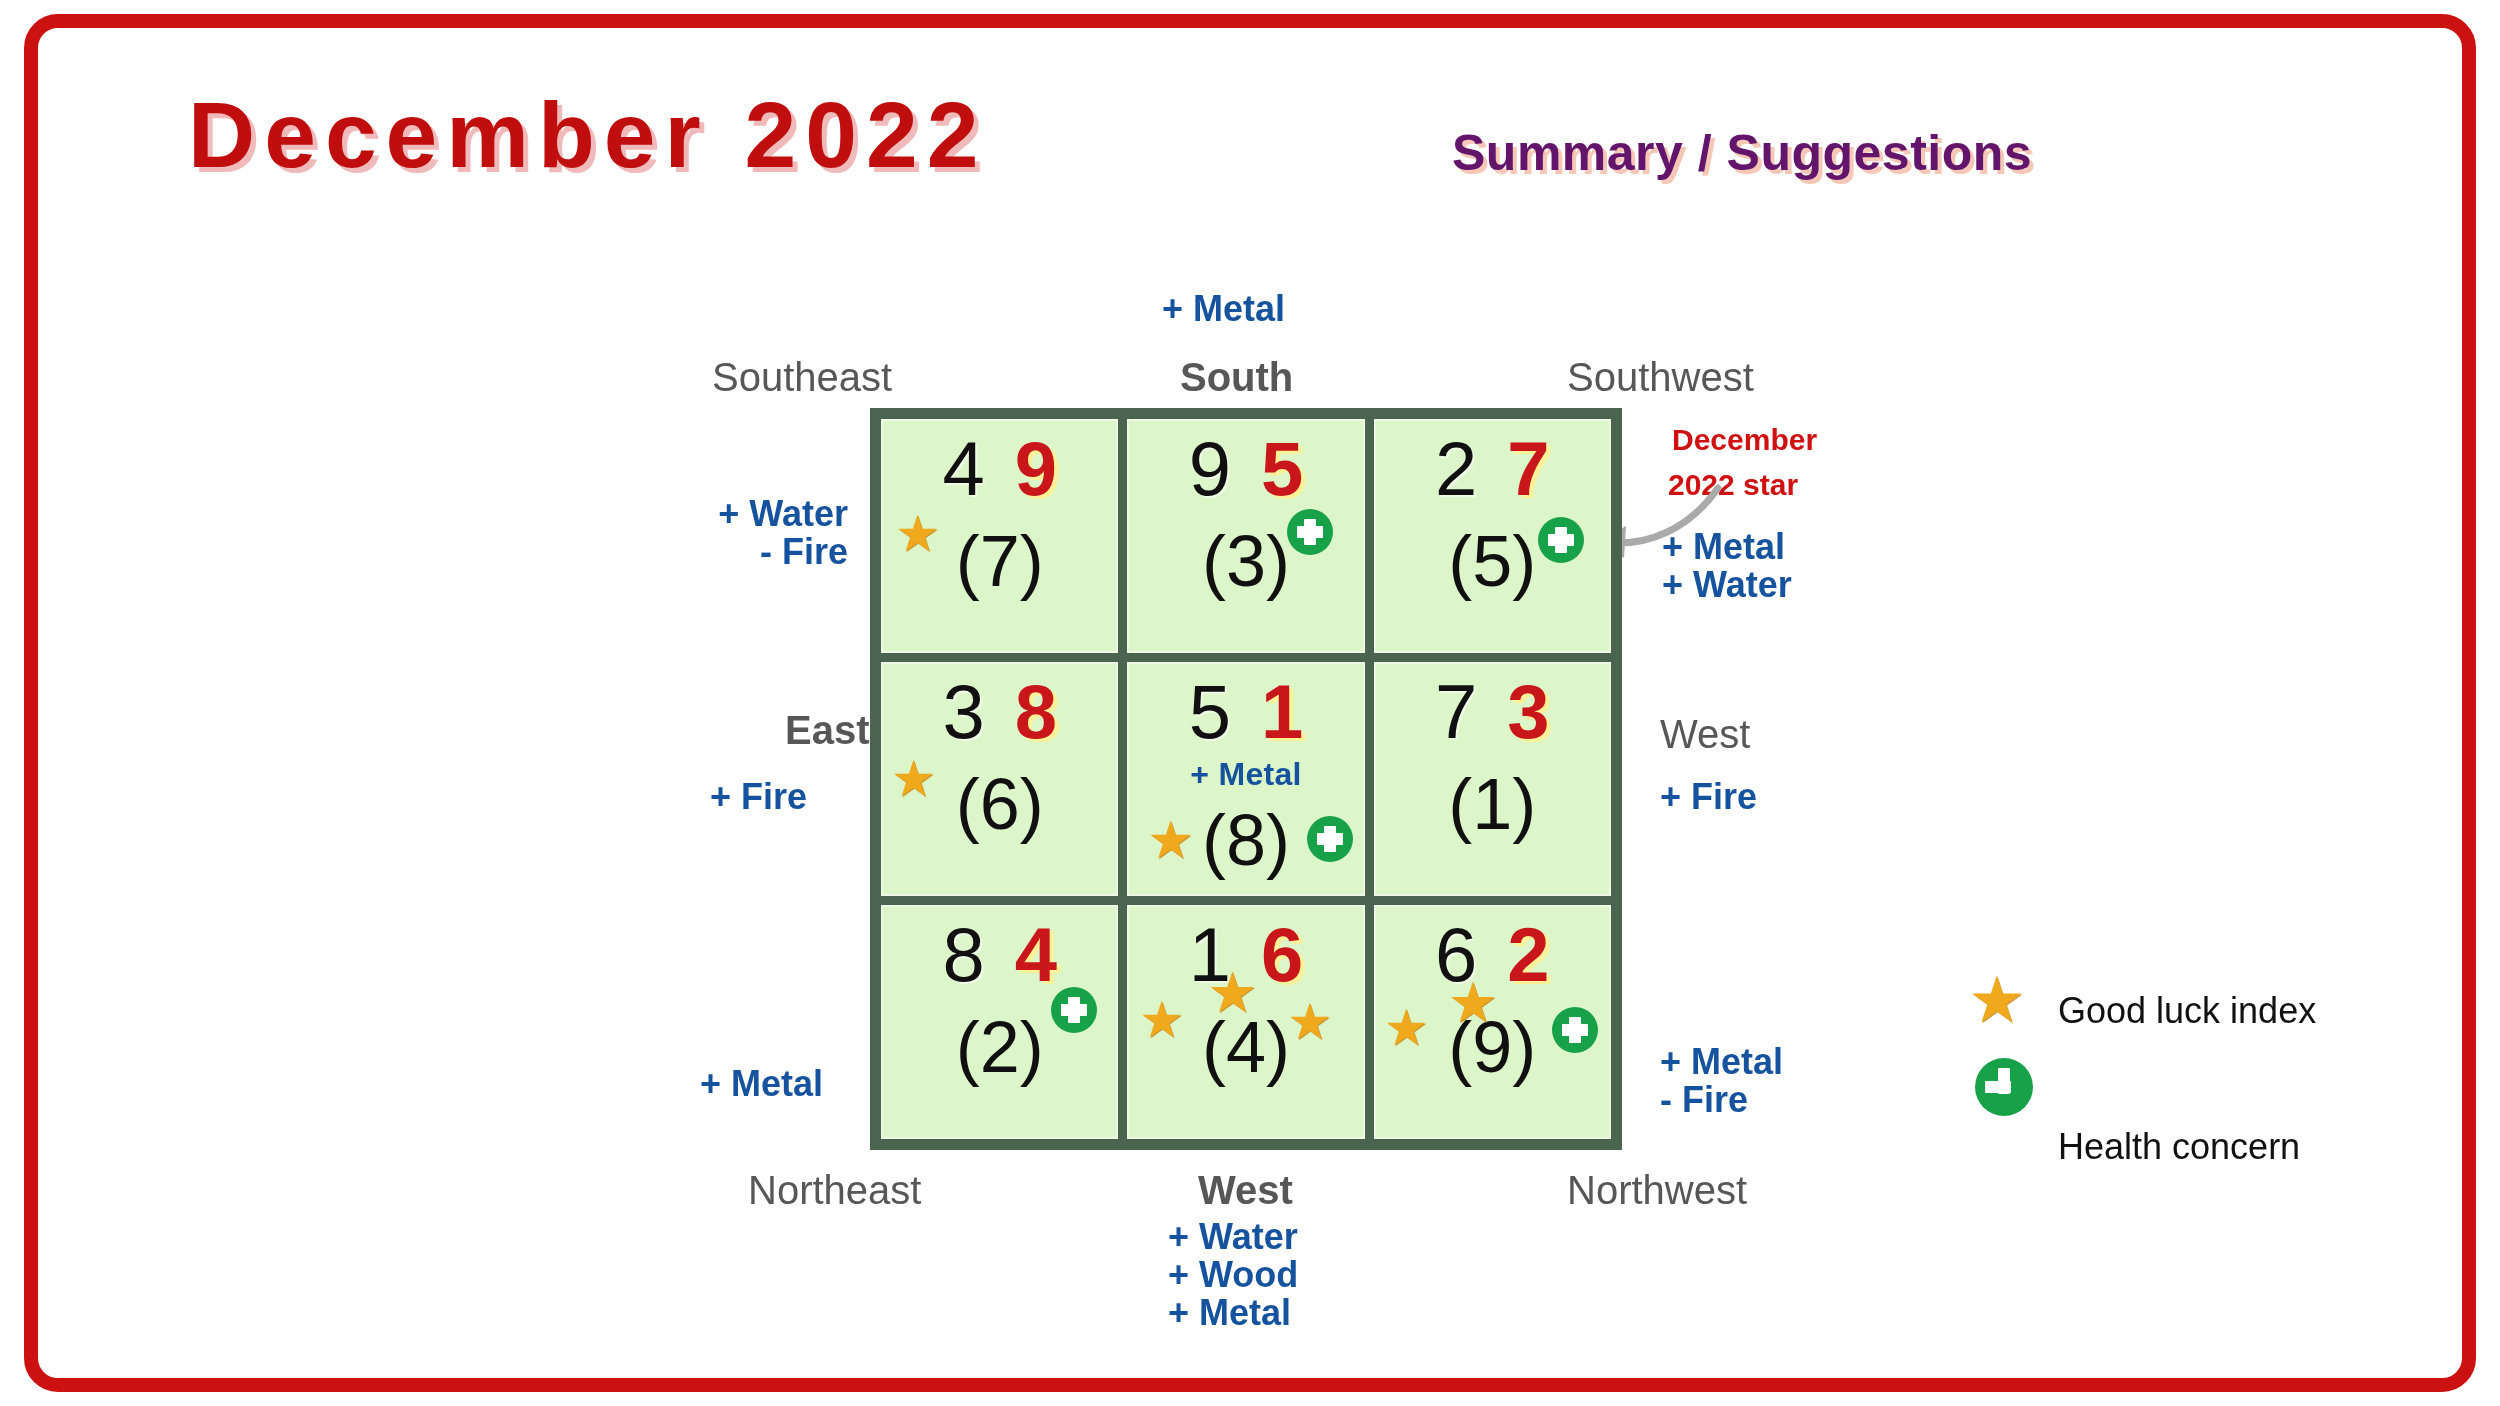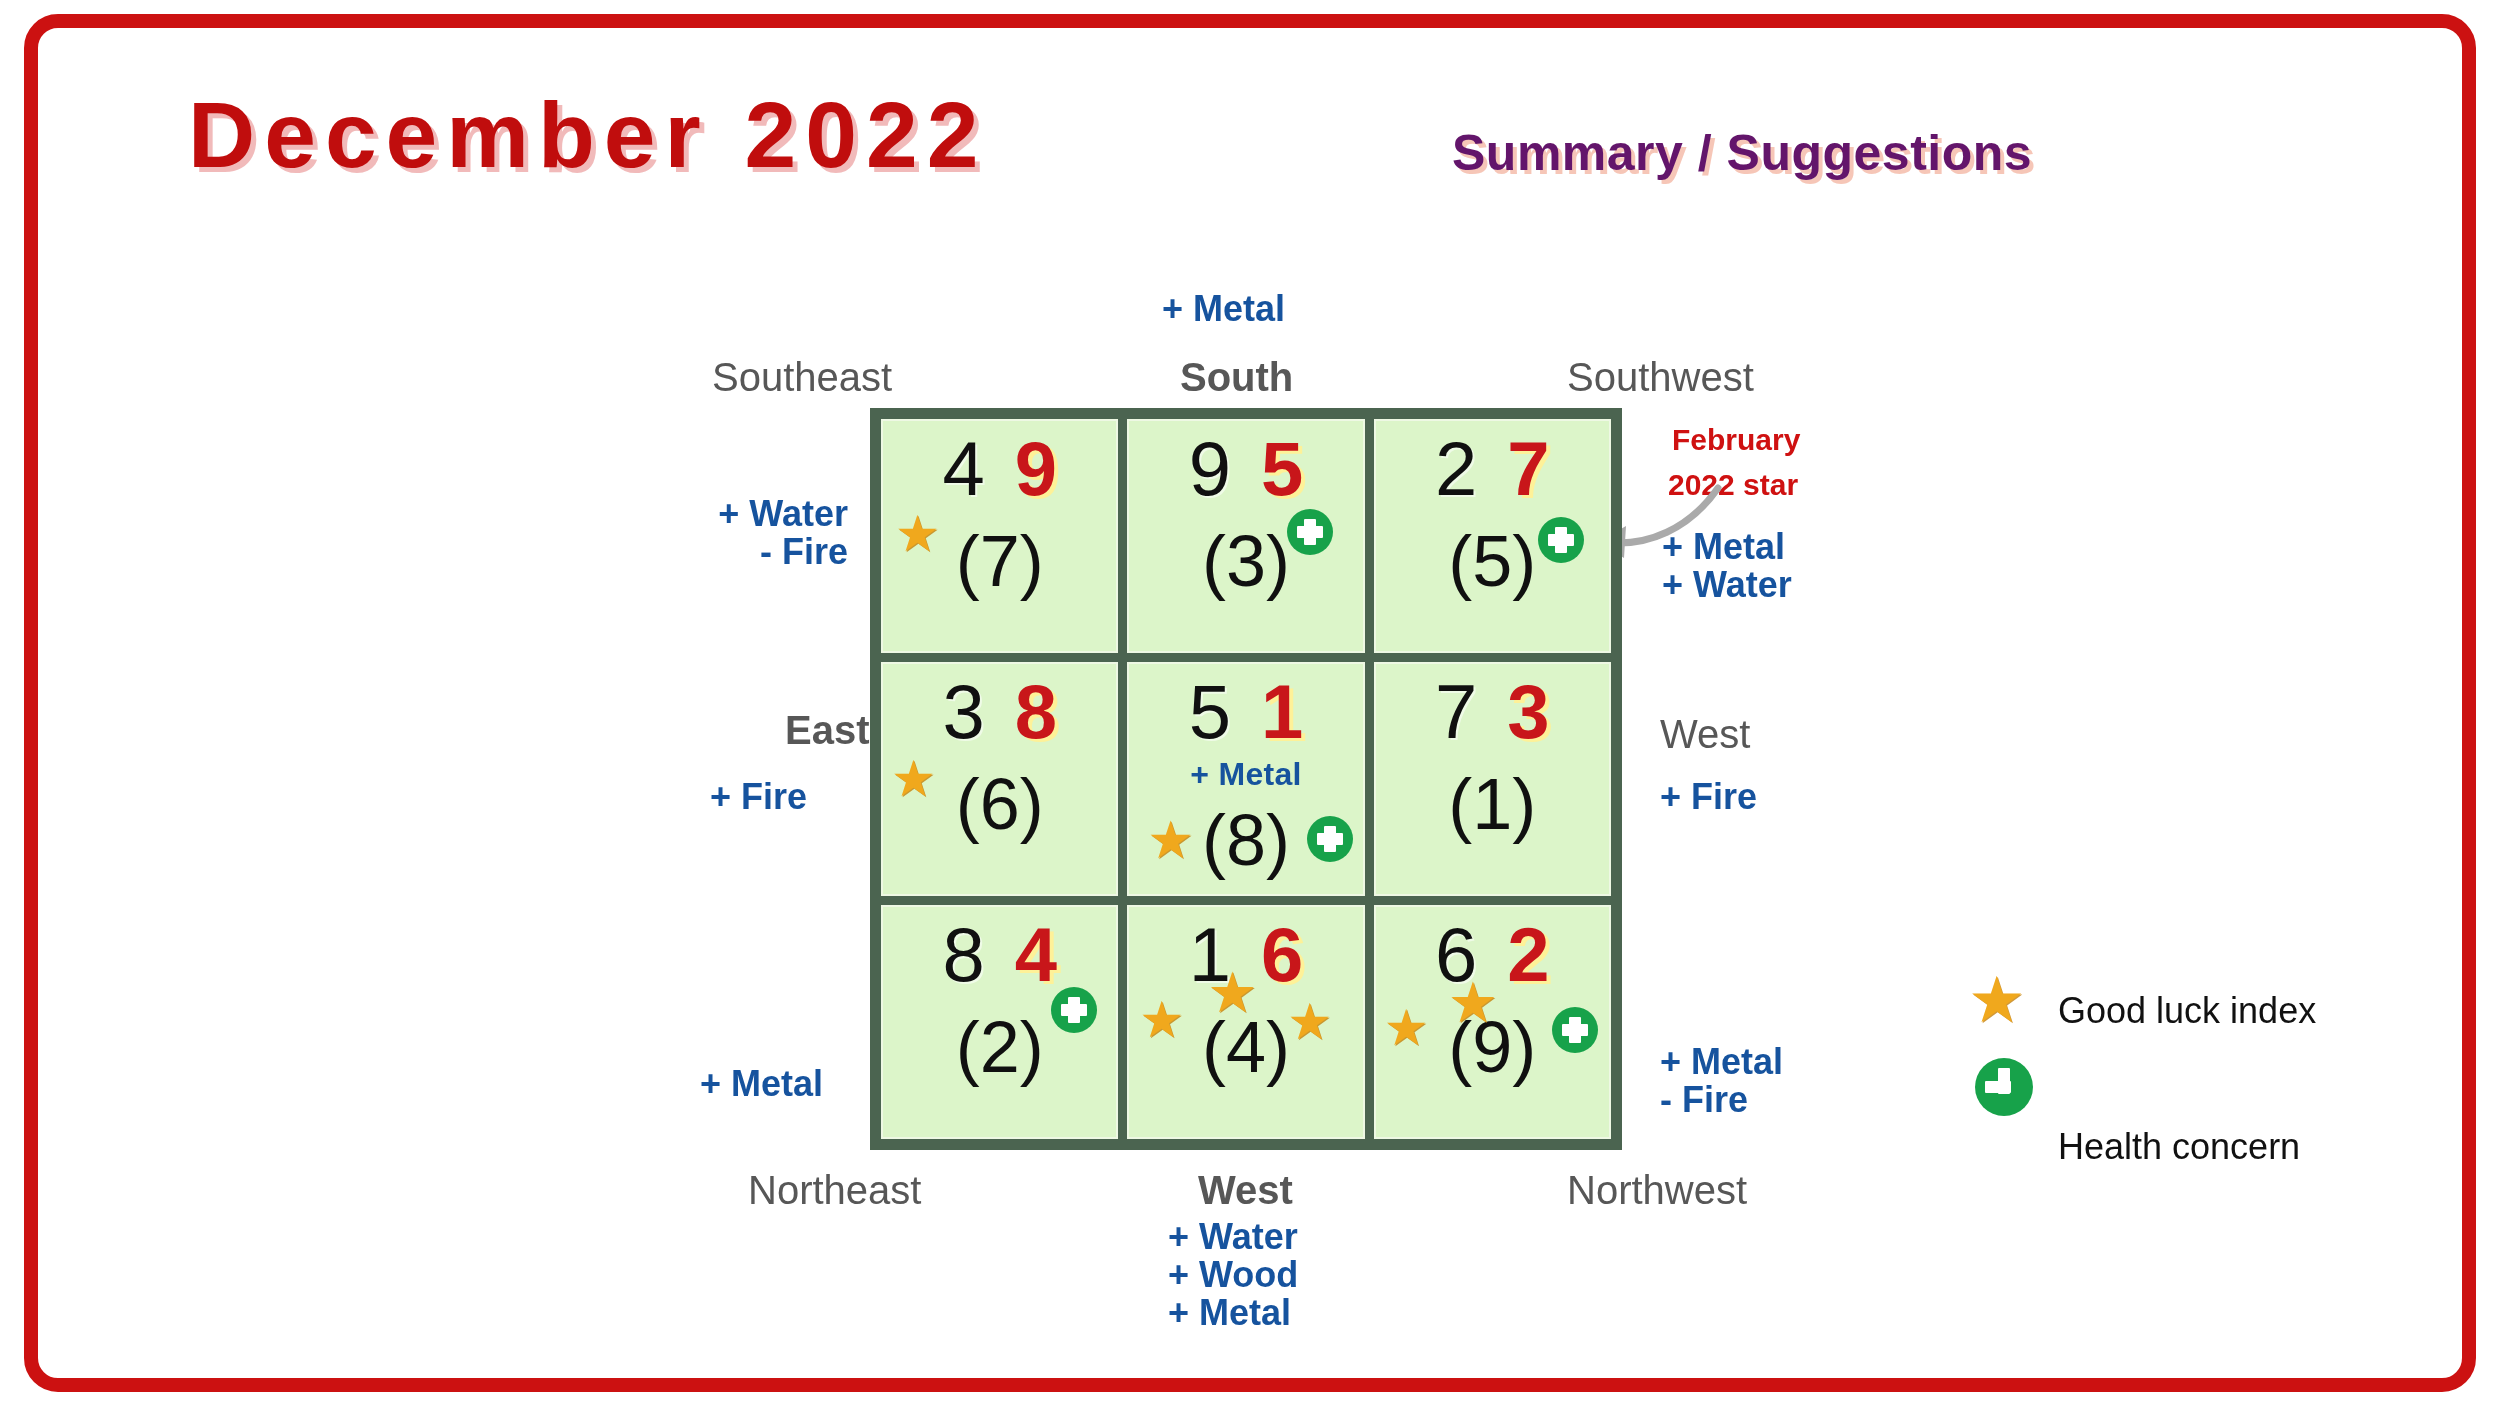--- a/index.html
+++ b/index.html
@@ -181,21 +181,21 @@
       <div>+ Water</div>
       <div>+ Wood</div>
       <div>+ Metal</div>
     </div>
 
   <div class="sugg" style="left:1660px; top:1043px;">
       <div>+ Metal</div>
       <div>- Fire</div>
     </div>
 
-  <div class="ann-red" style="left:1672px; top:422px;">February</div>
+  <div class="ann-red" style="left:1672px; top:422px;">December</div>
   <div class="ann-red" style="left:1668px; top:467px;">2022 star</div>
 
   <svg id="arrow-svg" width="200" height="120">
     <path d="M 178 18 C 150 58, 108 78, 62 72" stroke="#aaaaaa" stroke-width="7" fill="none" stroke-linecap="round"></path>
     <path d="M 58 72 L 86 56 L 84 88 Z" fill="#aaaaaa"></path>
   </svg>
 
   <div class="sugg" style="left:1662px; top:528px;">
       <div>+ Metal</div>
       <div>+ Water</div>

